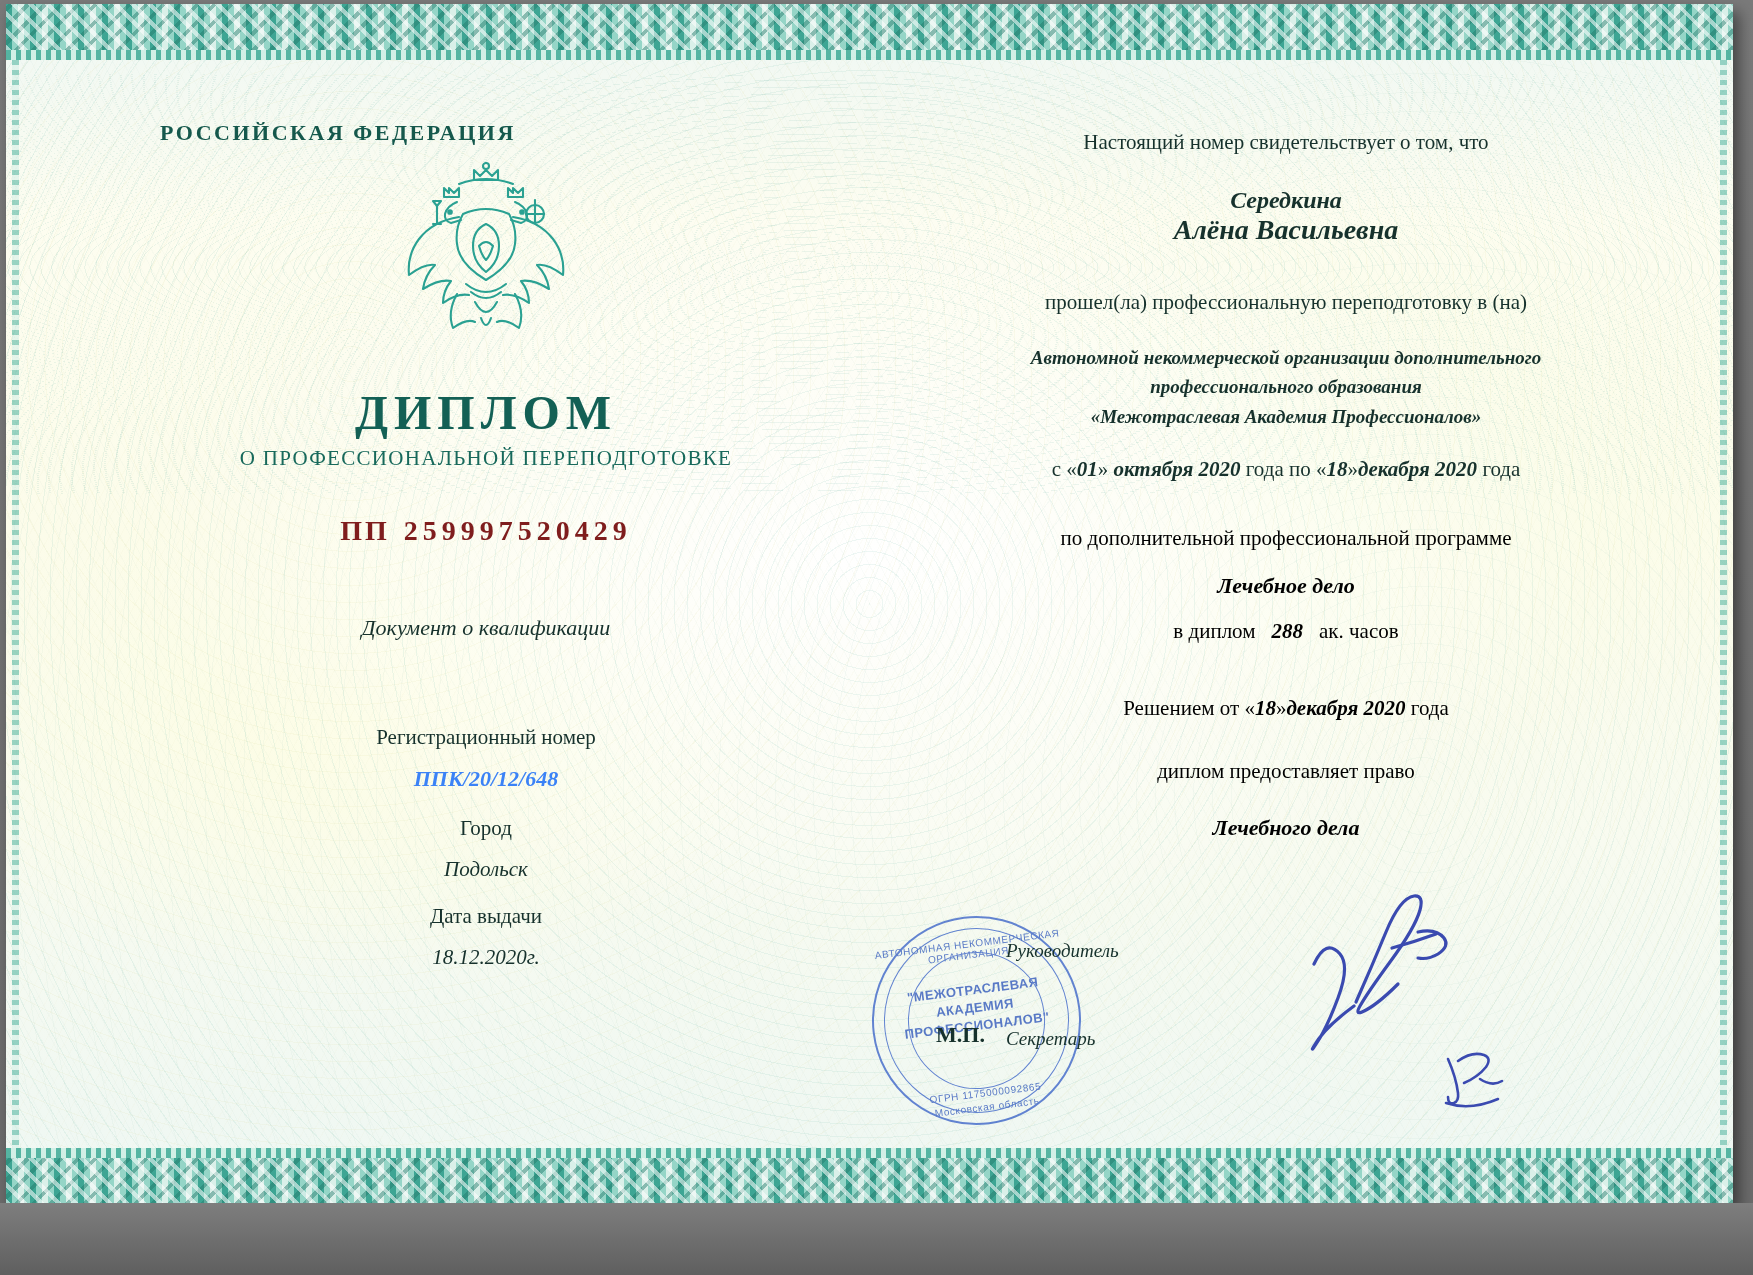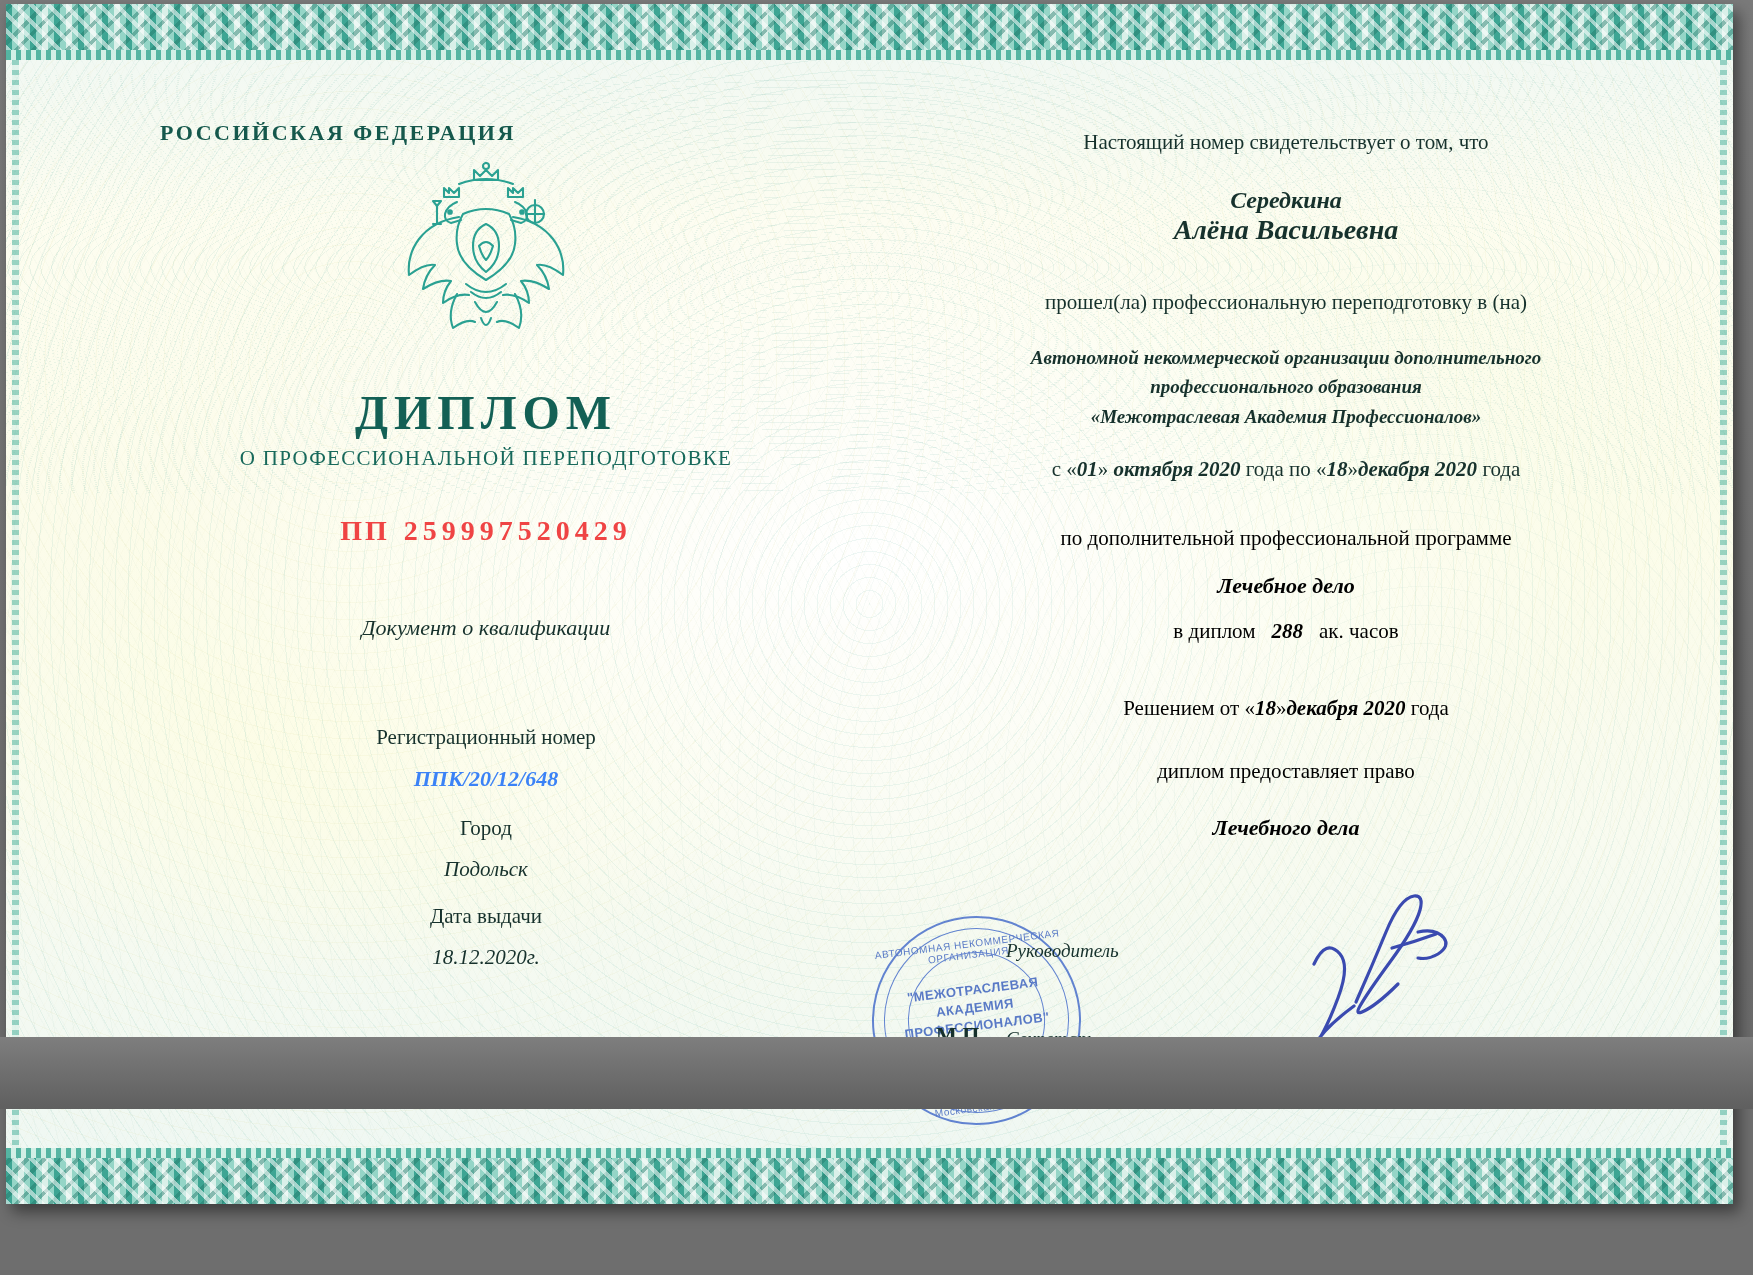--- a/index.html
+++ b/index.html
@@ -11,21 +11,21 @@
     width: 1753px;
     height: 1275px;
     overflow: hidden;
     font-family: "Liberation Serif", serif;
   }
 
   
   #page {
     position: relative;
     width: 1753px;
-    height: 1109px;
+    height: 1275px;
     background: linear-gradient(180deg,#7a7a7a 0%, #6a6a6a 100%);
   }
 
   
   #sheet {
     position: absolute;
     left: 6px;
     top: 4px;
     width: 1727px;
     height: 1200px;
@@ -141,21 +141,21 @@
   .diploma-sub {
     margin-top: 6px;
     font-size: 21px;
     letter-spacing: 1.3px;
     color: #17695b;
     font-family: "Liberation Serif", serif;
   }
 
   .serial {
     margin-top: 44px;
-    color: #ef4444;
+    color: #7f1d1d;
     font-size: 28px;
     font-weight: bold;
     letter-spacing: 5px;
     font-family: "Liberation Serif", serif;
   }
   .serial .pp { letter-spacing: 3px; margin-right: 14px; }
 
   .doc-kind {
     margin-top: 68px;
     font-size: 22px;

